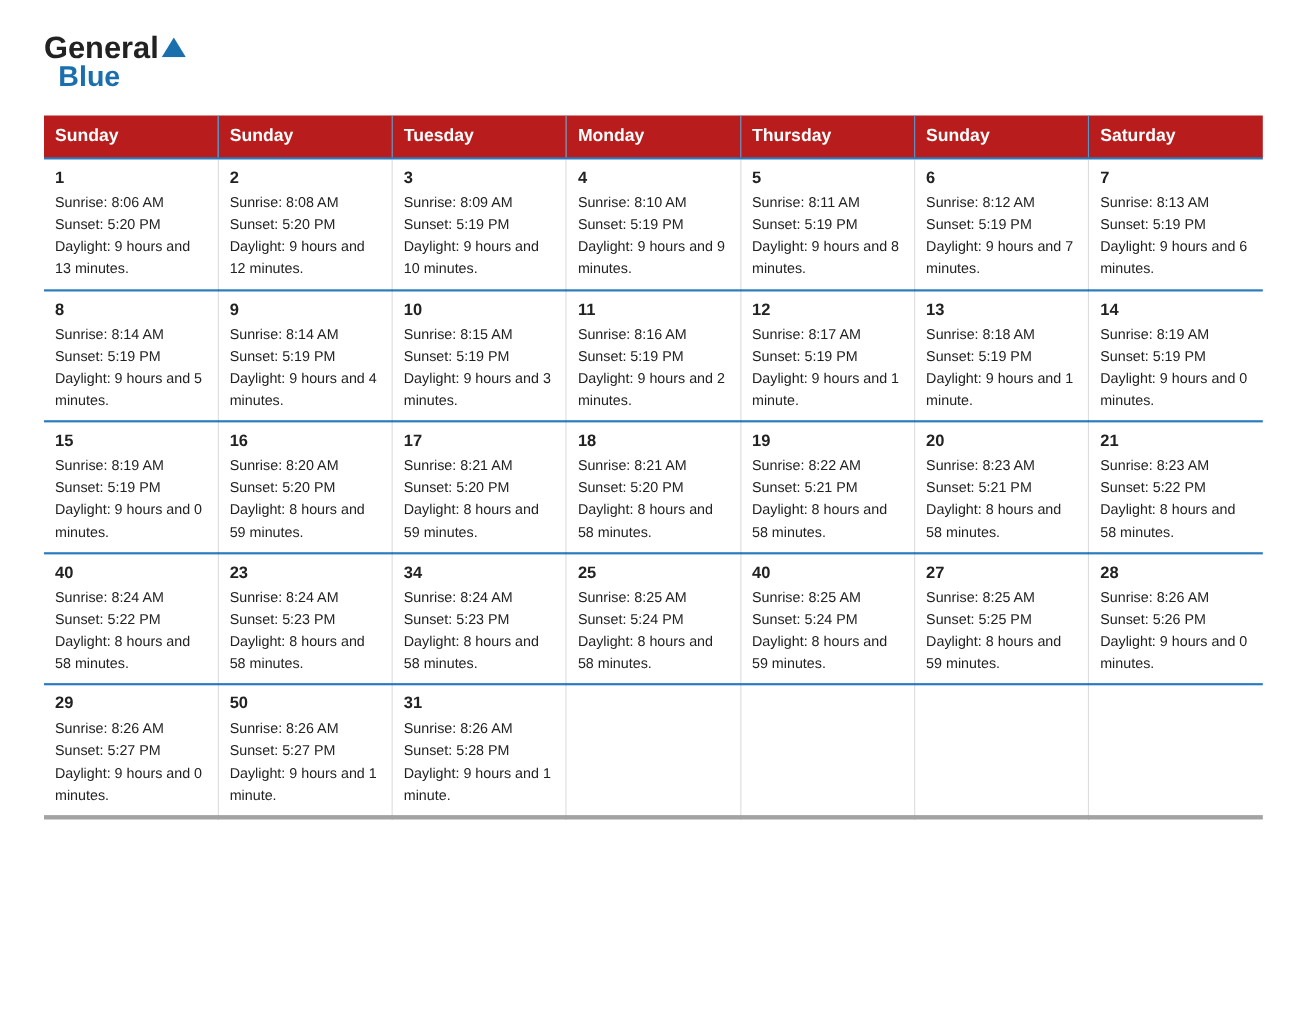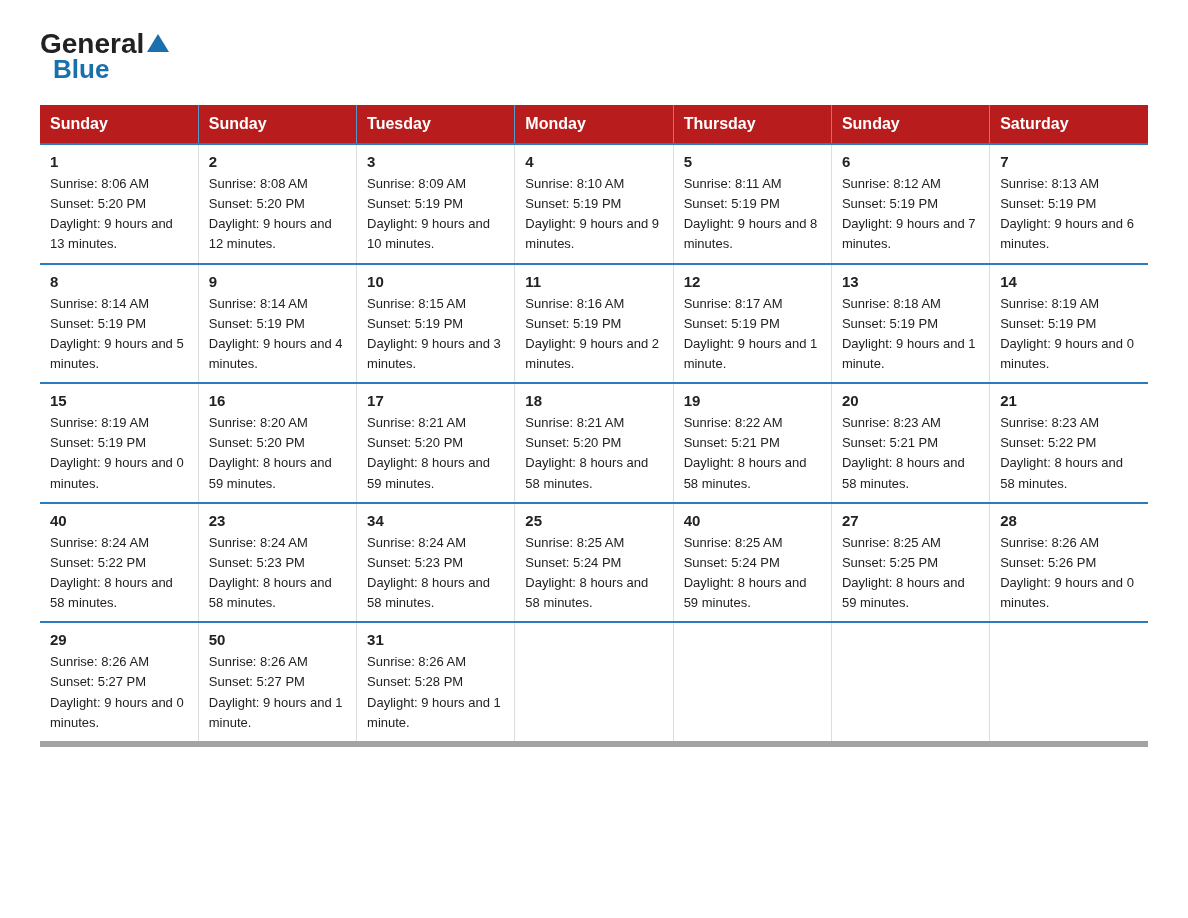--- a/index.html
+++ b/index.html
@@ -89,21 +89,21 @@
     }
     .day-info {
       font-size: 13px;
       line-height: 1.55;
       color: #222;
     }
     .empty-cell {
       background: #fff;
     }
     tbody tr:last-child {
-      border-bottom: 6px solid #a3a3a3;
+      border-bottom: 4px solid #a3a3a3;
     }
   </style>
 </head>
 <body>
 
 <div class="header">
   <div class="logo">
     <div style="display:flex; align-items:center;">
       <span class="logo-text">General</span>
       <span style="display:inline-block; margin-left:3px; margin-top:2px;">

